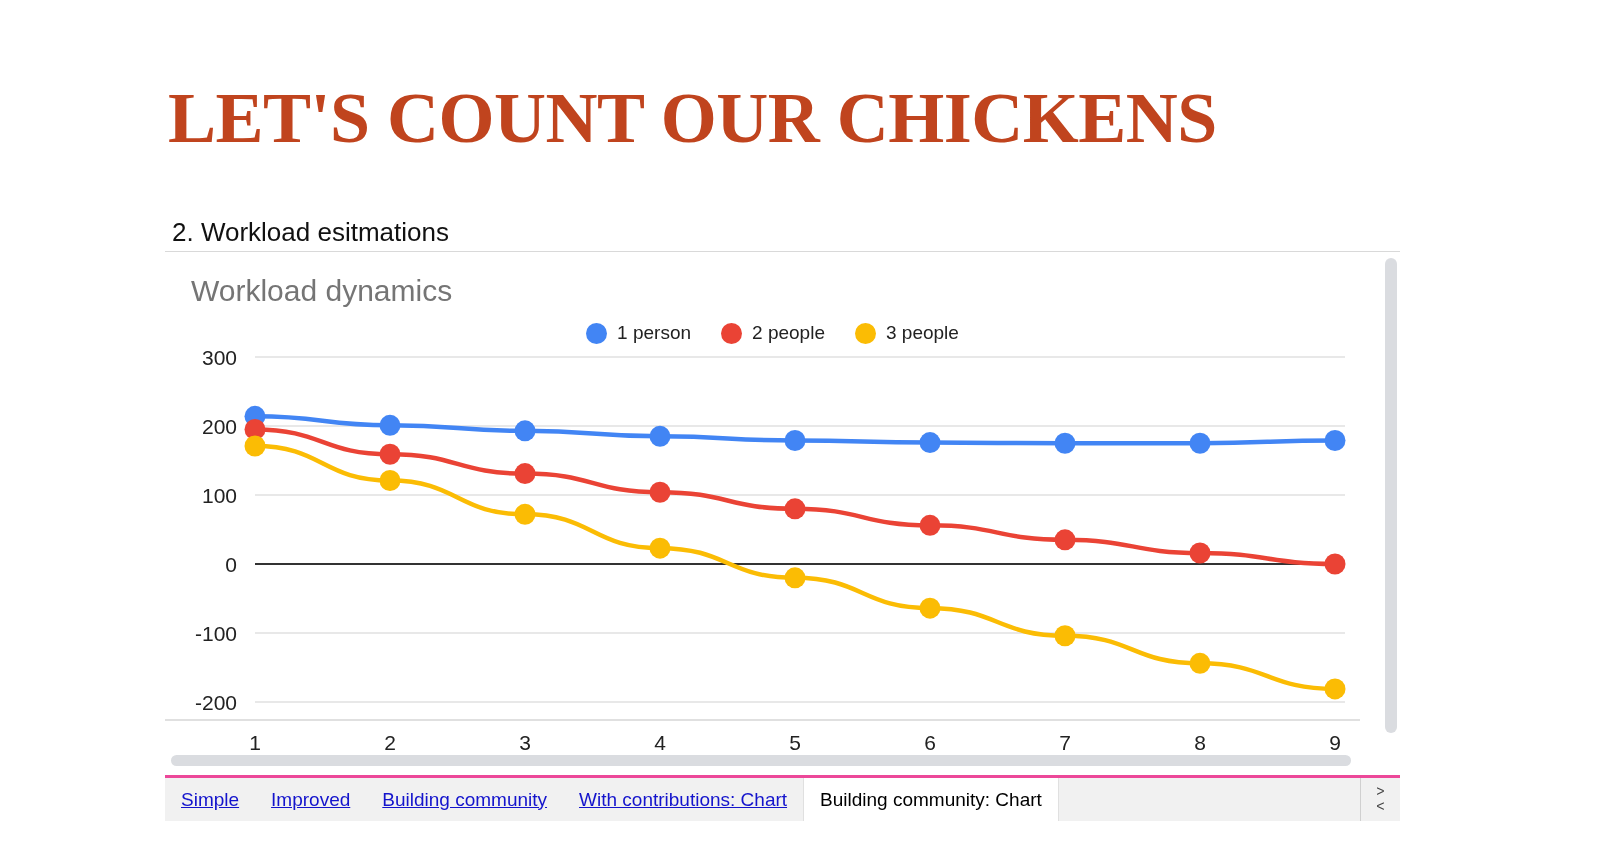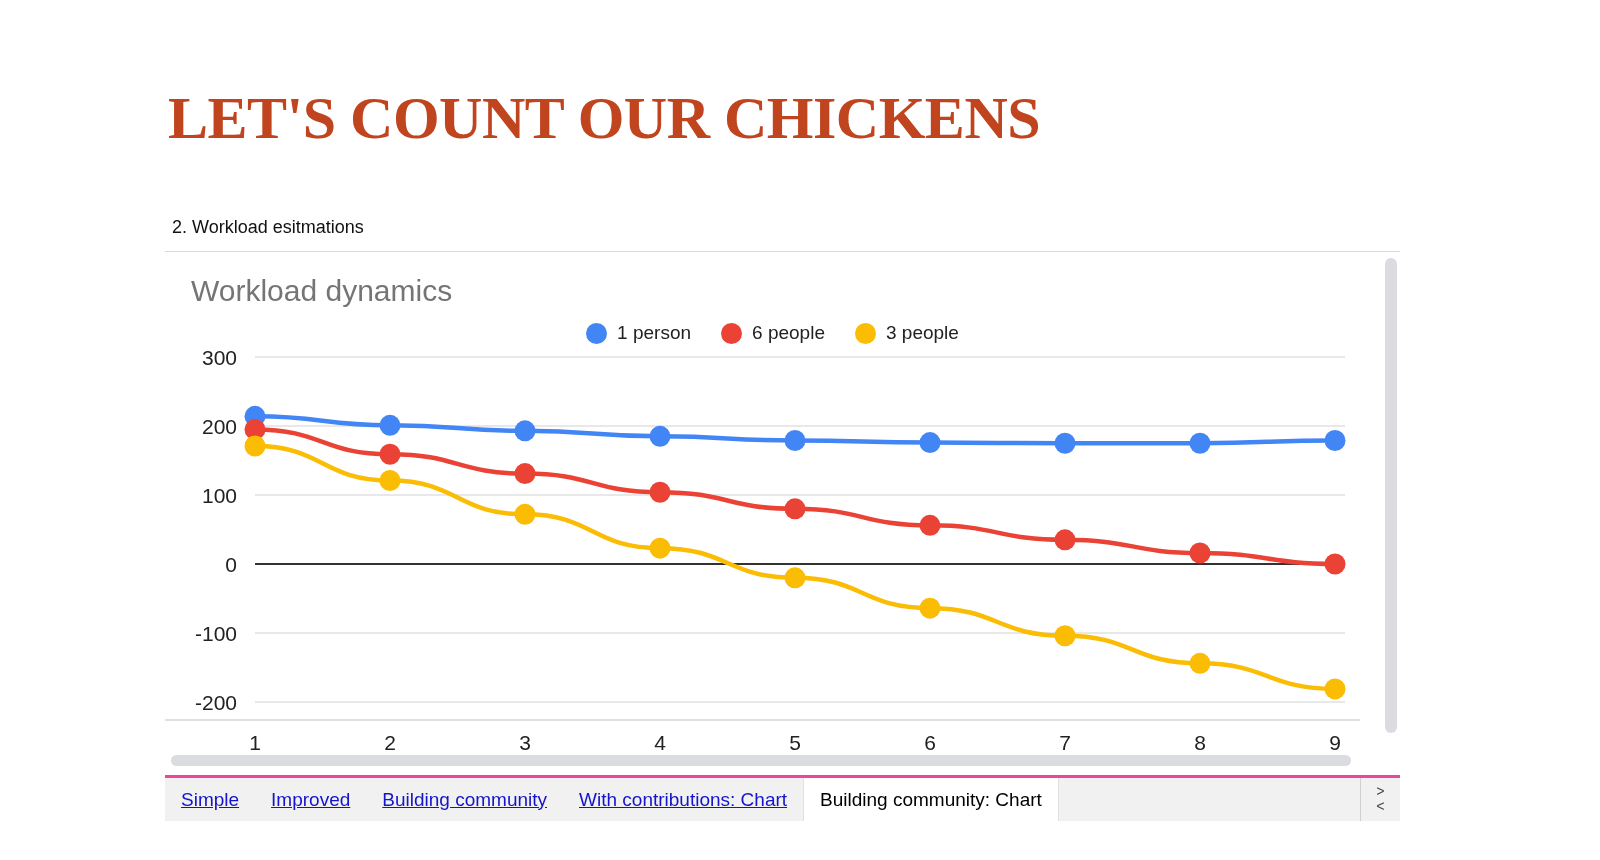--- a/index.html
+++ b/index.html
@@ -15,32 +15,32 @@
     width: 1600px; height: 860px;
     background: #ffffff;
   }
 
   
   .slide-title {
     position: absolute;
     left: 168px; top: 72px;
     font-family: "Liberation Serif", serif;
     font-weight: bold;
-    font-size: 60px;
+    font-size: 72px;
     line-height: 92px;
     letter-spacing: -0.5px;
     color: #C0441E;
     white-space: nowrap;
   }
 
   
   .section-caption {
     position: absolute;
     left: 172px; top: 217px;
-    font-size: 18px;
+    font-size: 26px;
     color: #111111;
     white-space: nowrap;
   }
 
   
   .sheet-widget {
     position: absolute;
     left: 165px; top: 251px;
     width: 1235px; height: 570px;
     background: #ffffff;
@@ -194,21 +194,21 @@
 
       <div class="chart-title">Workload dynamics</div>
 
       <div class="legend" id="legend">
           <div class="legend-item">
             <span class="legend-dot" style="background: rgb(66, 133, 244);"></span>
             <span class="legend-label">1 person</span>
           </div>
           <div class="legend-item">
             <span class="legend-dot" style="background: rgb(234, 67, 53);"></span>
-            <span class="legend-label">6 people</span>
+            <span class="legend-label">2 people</span>
           </div>
           <div class="legend-item">
             <span class="legend-dot" style="background: rgb(251, 188, 4);"></span>
             <span class="legend-label">3 people</span>
           </div>
         </div>
 
       <svg class="plot" id="plot" viewBox="0 0 1215 415" preserveAspectRatio="none">
           <line x1="90" y1="10" x2="1180" y2="10" stroke="#e0e0e0" stroke-width="1.4"></line>
           <text x="72" y="18" text-anchor="end" font-size="21" fill="#222222">300</text>

